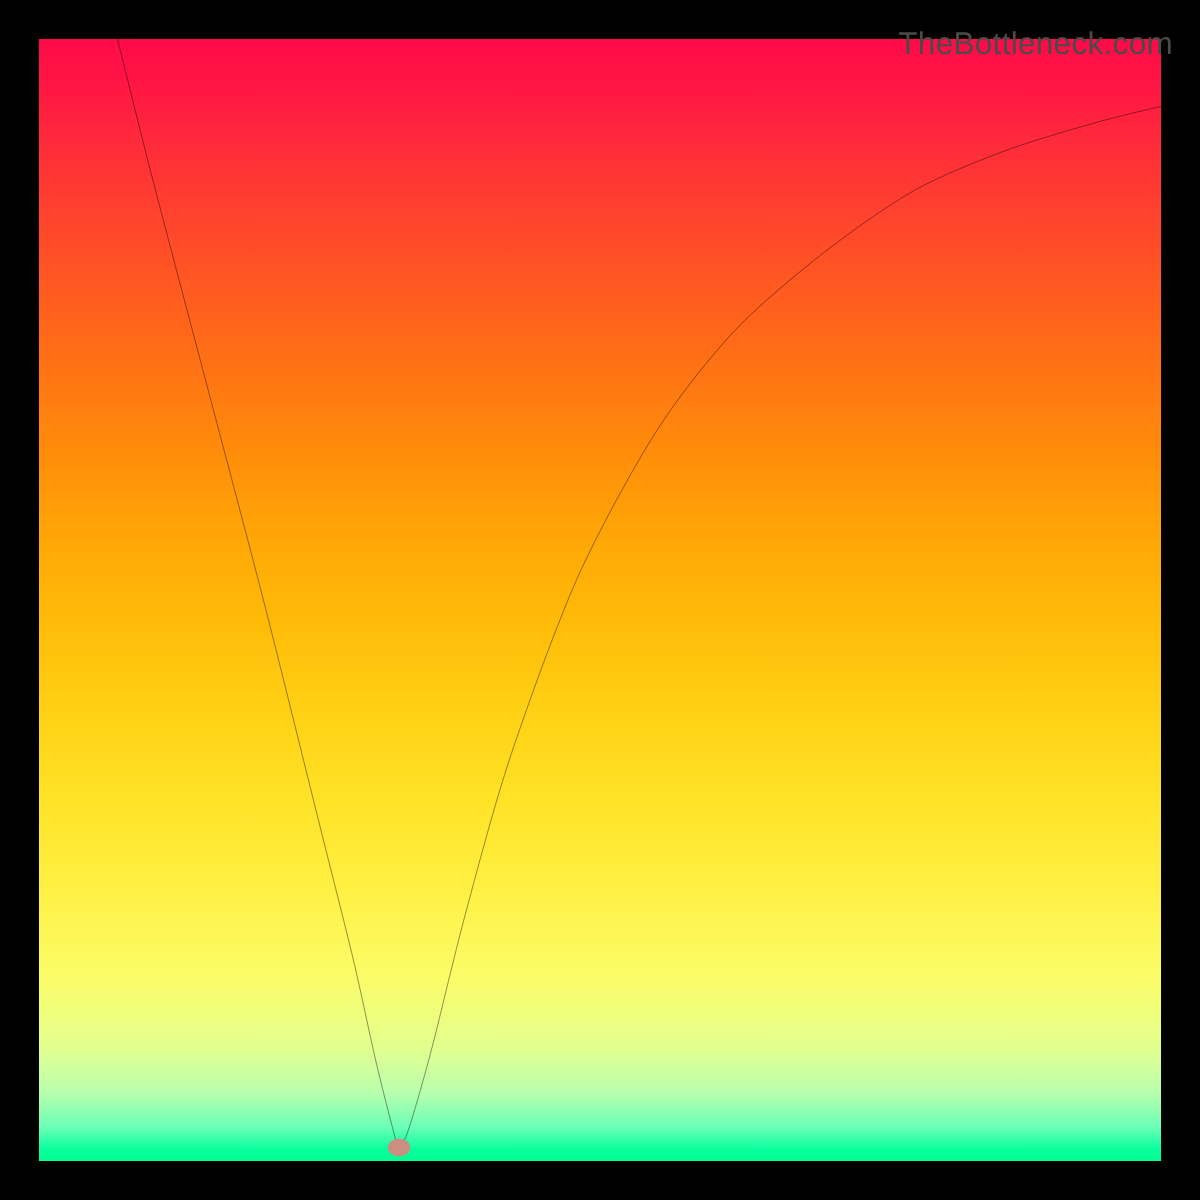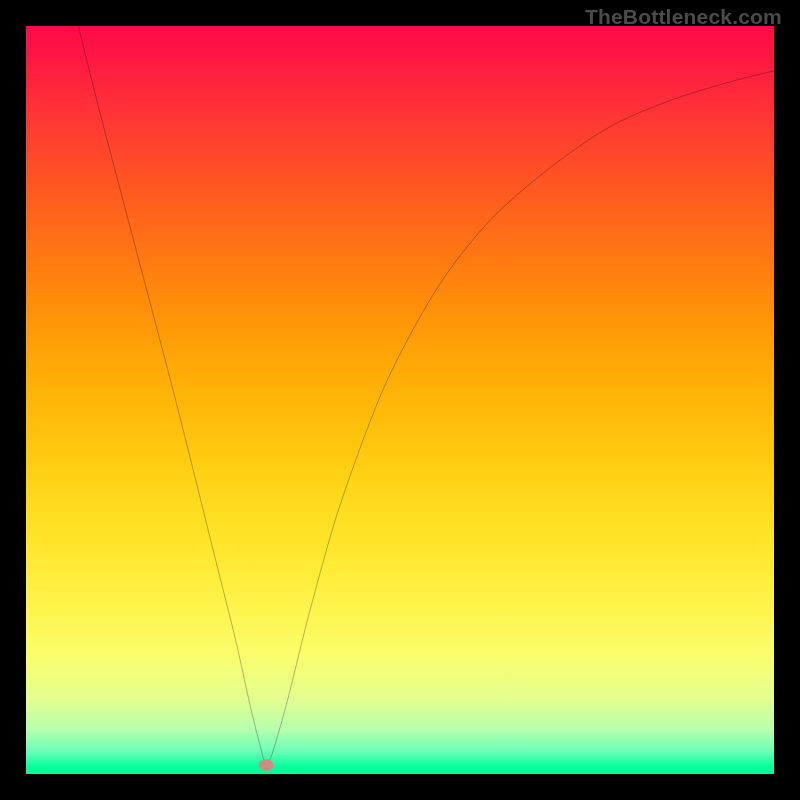--- a/index.html
+++ b/index.html
@@ -10,25 +10,25 @@
   body {
     width: 800px;
     height: 800px;
     background: #000;
     position: relative;
     overflow: hidden;
     font-family: Arial, Helvetica, sans-serif;
   }
   .watermark {
     position: absolute;
-    top: 5px;
+    top: 18px;
     right: 18px;
     color: #4b4b4b;
     font-size: 21px;
-    font-weight: 700;
+    font-weight: 400;
     letter-spacing: 0.2px;
     z-index: 20;
   }
   .plot-frame {
     position: absolute;
     left: 24px;
     top: 24px;
     width: 752px;
     height: 752px;
     background: #000;

